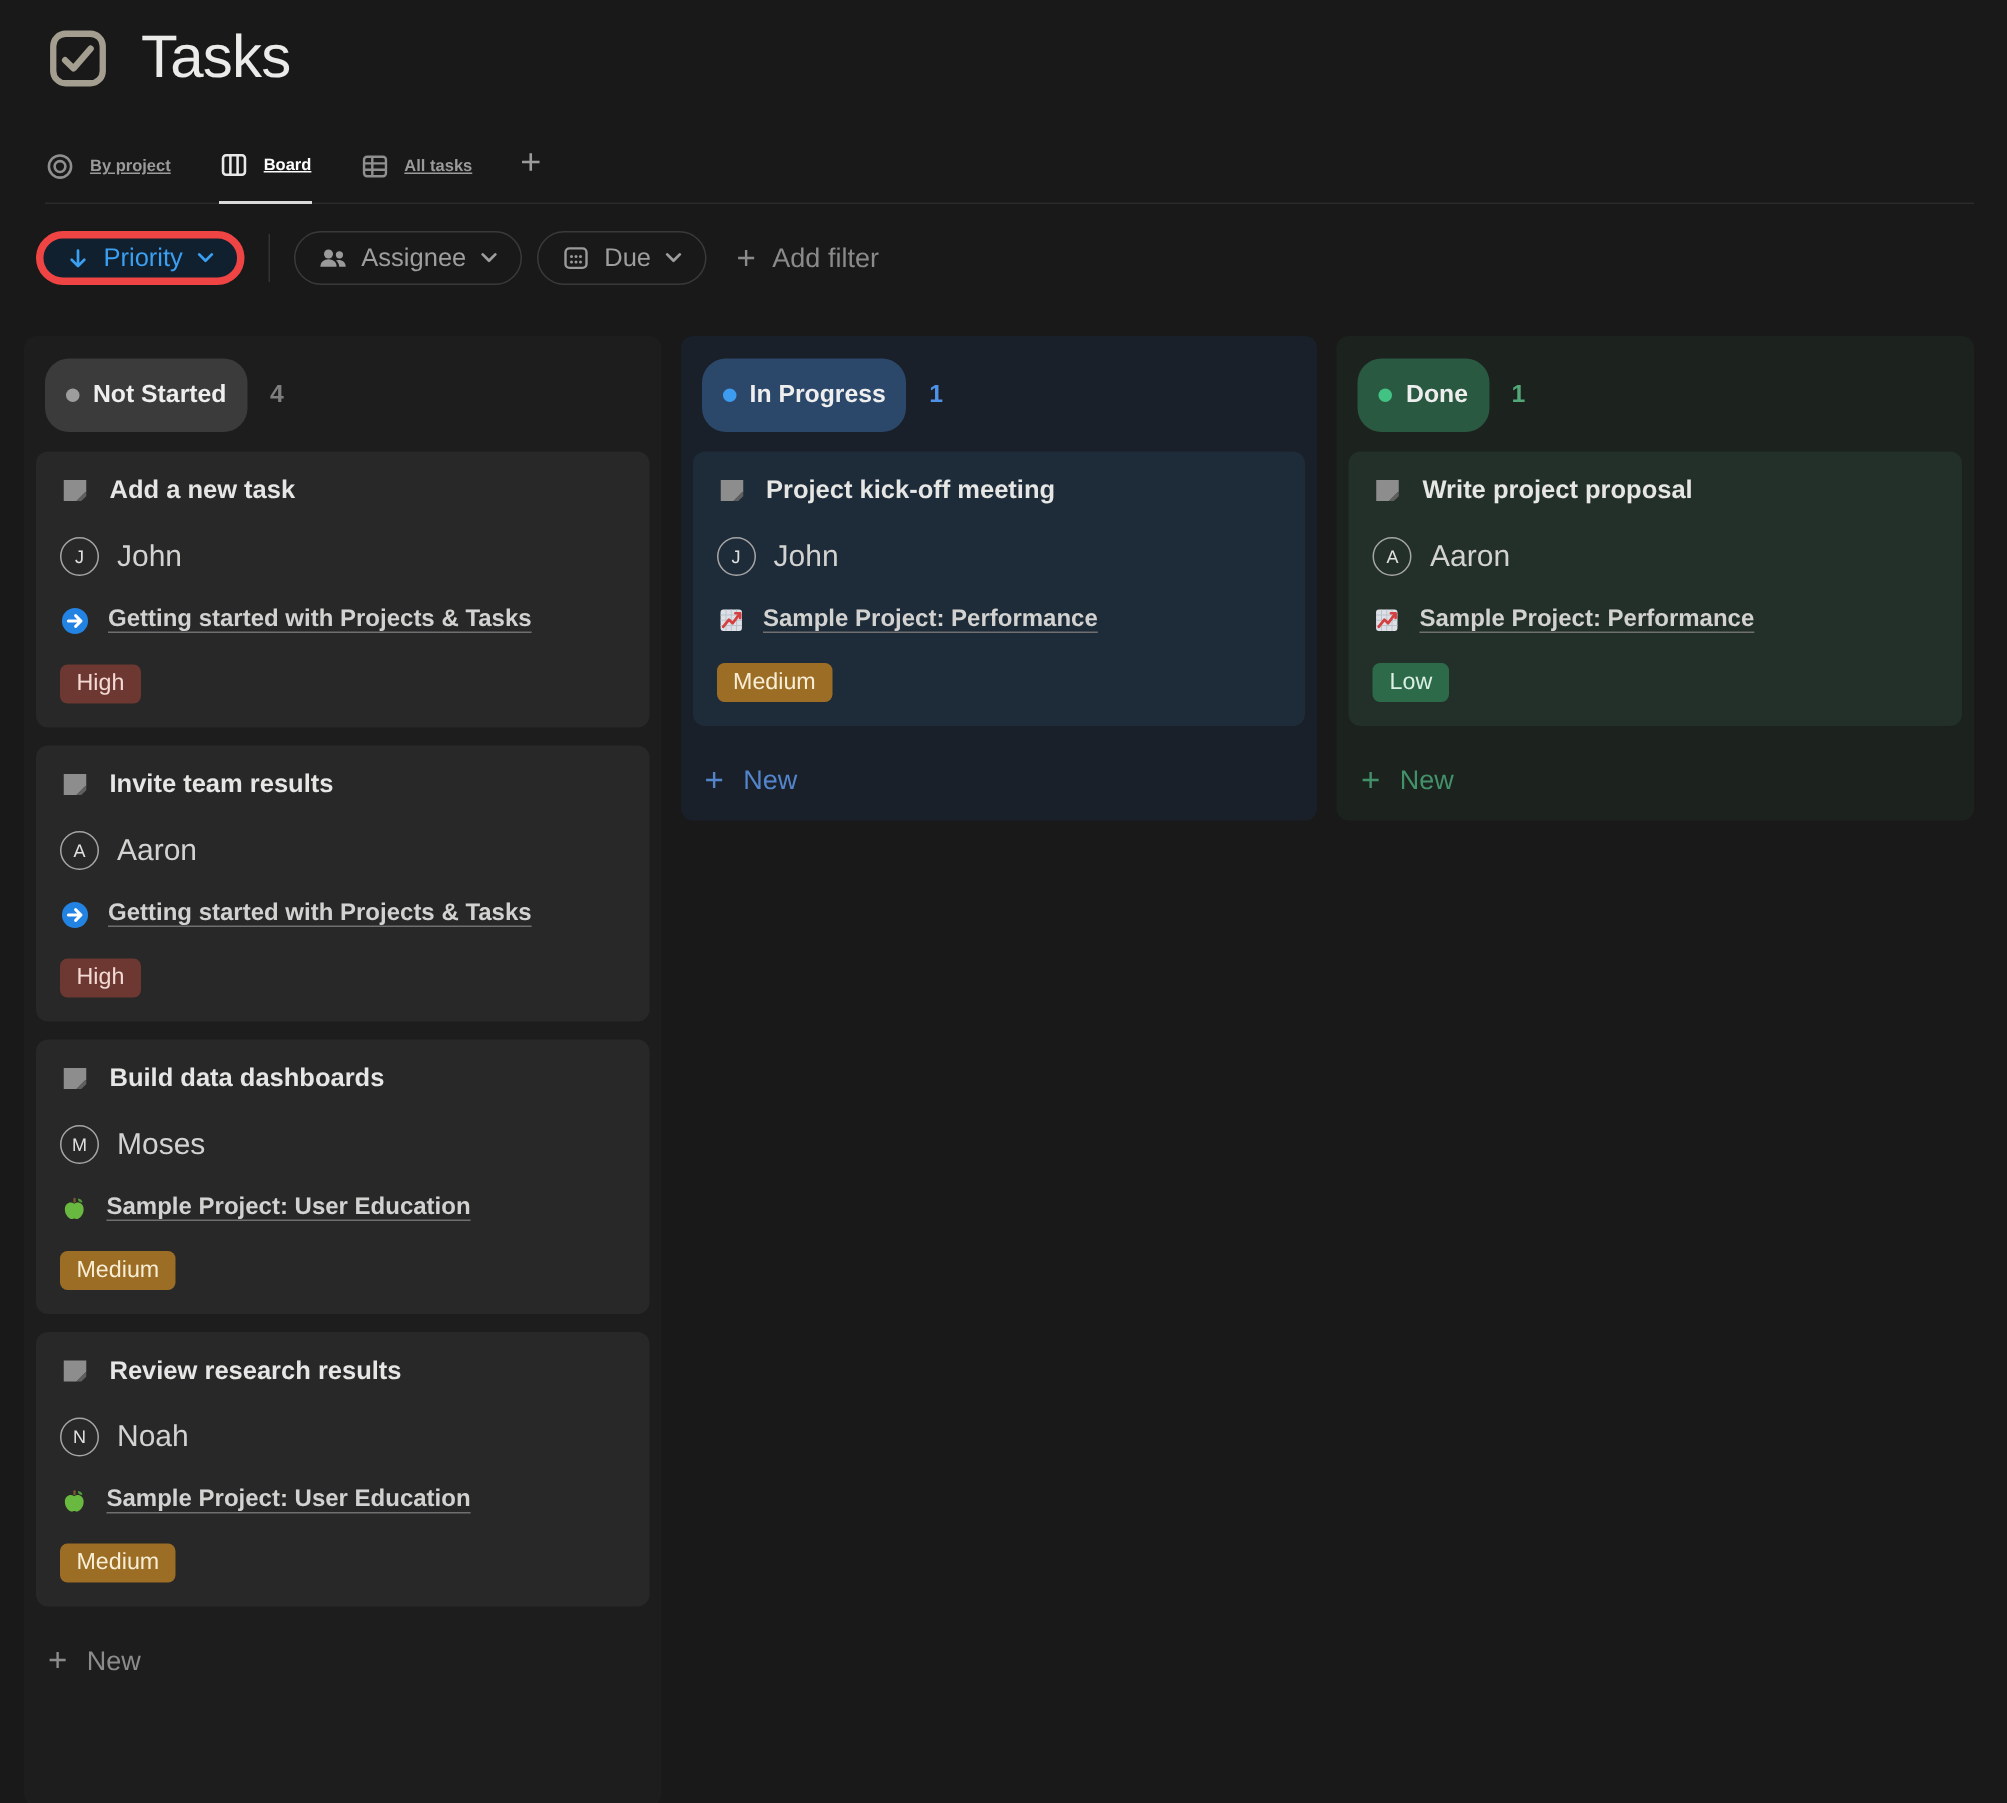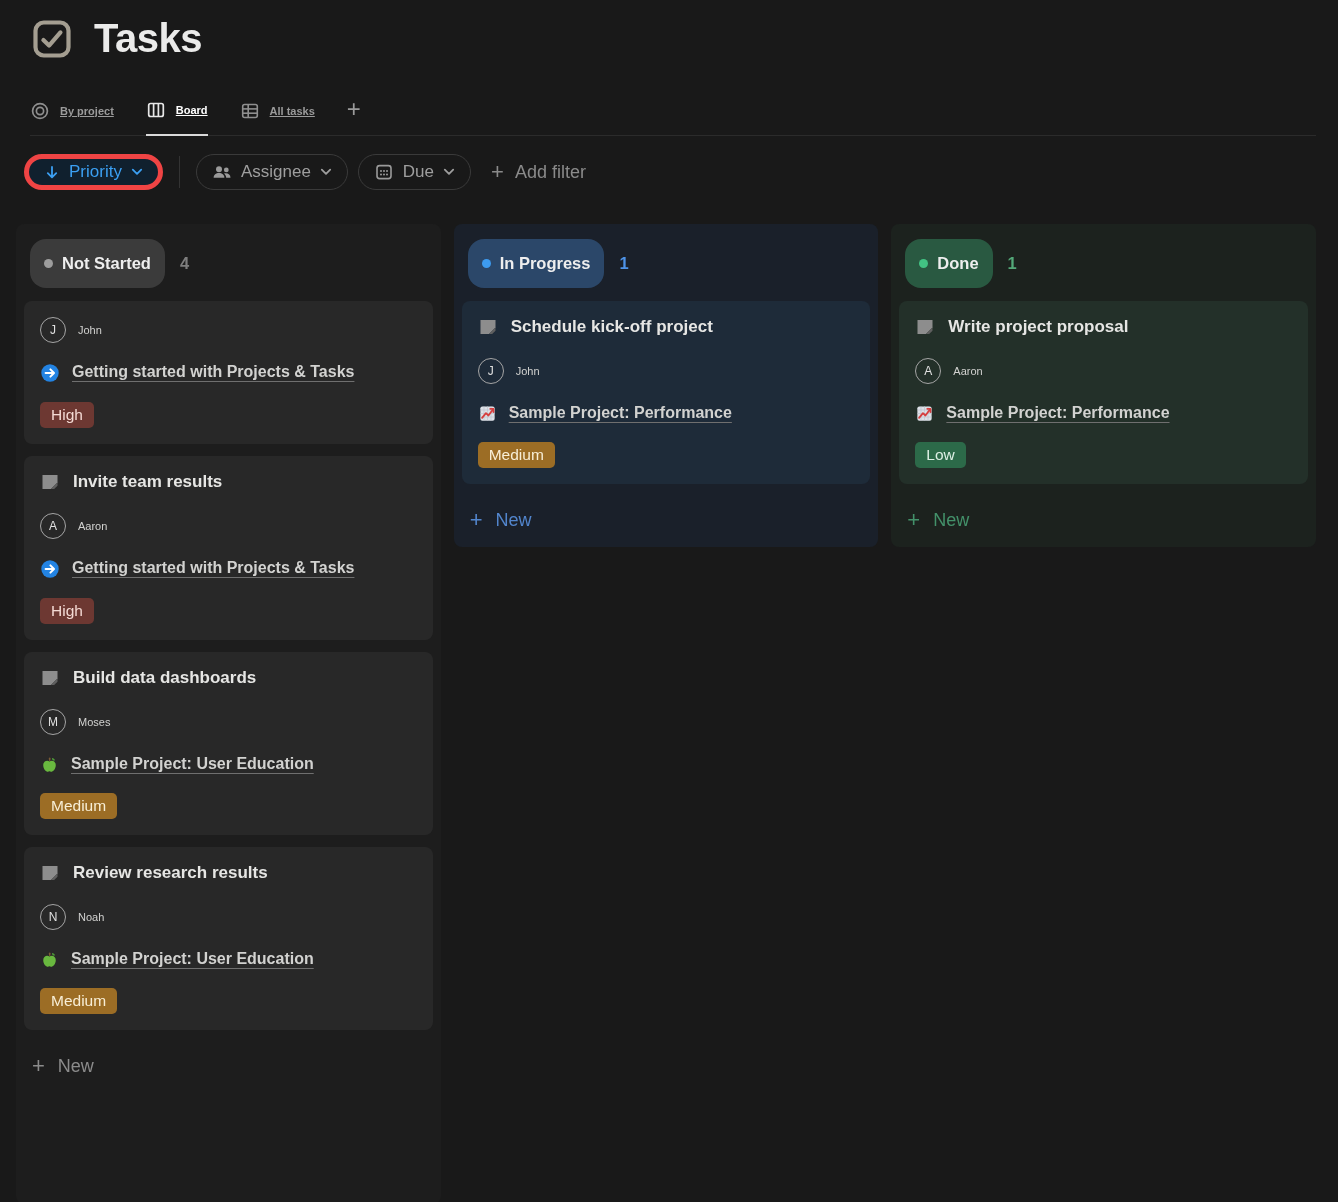--- a/index.html
+++ b/index.html
@@ -2,21 +2,21 @@
 <html><head>
 <meta charset="utf-8">
 <style>
   * { margin:0; padding:0; box-sizing:border-box; }
   html,body { width:1338px; height:1202px; background:#191919; overflow:hidden;
     font-family:"Liberation Sans","DejaVu Sans",sans-serif; }
   .page { padding:12px 22px 0 24px; }
 
   
   .page-header { display:flex; align-items:center; gap:20px; margin:4px 0 0 6px; }
-  .page-title { font-size:40px; font-weight:700; color:#ebebea; letter-spacing:-0.5px; }
+  .page-title { font-size:40px; font-weight:400; color:#ebebea; letter-spacing:-0.5px; }
 
   
   .tabs { display:flex; align-items:flex-end; gap:32px; margin:34px 0 0 6px;
     border-bottom:1px solid #2b2b2b; }
   .tab { display:flex; align-items:center; gap:10px; padding-bottom:14px;
     font-size:11px; font-weight:700; color:#9b9b9b; cursor:pointer;text-decoration:underline; }
   .tab.active { color:#ffffff; border-bottom:2.5px solid #d9d9d9; margin-bottom:-1px; }
   .tab-plus { font-size:24px; font-weight:400; color:#9b9b9b; padding-bottom:12px; cursor:pointer; }
 
   
@@ -57,21 +57,21 @@
   .card { border-radius:8px; padding:16px 16px 16px; margin-bottom:12px; cursor:pointer; }
   .bg-default { background:#282828; }
   .bg-blue    { background:#1e2b39; }
   .bg-green   { background:#233029; }
 
   .row-title { display:flex; align-items:center; gap:13px; margin-bottom:21px; }
   .card-title { font-size:17px; font-weight:700; color:#e6e6e4; }
   .row-assignee { display:flex; align-items:center; gap:12px; margin-bottom:20px; }
   .avatar { width:26px; height:26px; min-width:26px; border:1px solid #a5a5a5; border-radius:50%;
     display:flex; align-items:center; justify-content:center; font-size:12px; color:#e0e0e0; }
-  .assignee-name { font-size:11px; color:#d2d2d0; }
+  .assignee-name { font-size:20px; color:#d2d2d0; }
   .row-project { display:flex; gap:12px; margin-bottom:19px; }
   .project-link { font-size:16px; font-weight:700; color:#d2d2d0; text-decoration:underline;
     text-decoration-color:#6f6f6f; text-underline-offset:4px; cursor:pointer; }
   .tag { display:inline-block; padding:4px 11px; border-radius:5px; font-size:15.5px; }
   .tag-high   { background:#6d3832; color:#f4dad4; }
   .tag-medium { background:#9c6d25; color:#f8eed6; }
   .tag-low    { background:#2c6a49; color:#dcefe4; }
 
   .new-row { display:flex; align-items:center; gap:13px; padding:11px 8px 6px;
     font-size:18px; cursor:pointer; }
@@ -194,20 +194,29 @@
     <div class="column col-default">
       <div class="col-header">
         <div class="status-pill sp-gray">
           <span class="dot dot-gray"></span>
           <span>Not Started</span>
         </div>
         <span class="count count-gray">4</span>
       </div>
 
       <div class="card bg-default">
+        <div class="row-title">
+          <span class="icon">
+            <svg width="20" height="20" viewBox="0 0 20 20">
+              <path d="M2.5 3 H17.5 V10.5 L11 17 H2.5 Z" fill="#8d8d8d"></path>
+              <polygon points="11,17 17.5,10.5 17.5,13.8 14.2,17" fill="#5f5f5f"></polygon>
+            </svg>
+          </span>
+          <span class="card-title">Add a new task</span>
+        </div>
         <div class="row-assignee">
           <span class="avatar">J</span>
           <span class="assignee-name">John</span>
         </div>
         <div class="row-project">
           <span class="icon">
             <svg width="20" height="20" viewBox="0 0 20 20">
               <circle cx="10" cy="10" r="8.7" fill="#2383e2"></circle>
               <path d="M5.6 10 H13.6 M10.4 6.4 L14 10 L10.4 13.6" fill="none" stroke="#ffffff" stroke-width="2" stroke-linecap="round" stroke-linejoin="round"></path>
             </svg>
@@ -313,21 +322,21 @@
       </div>
 
       <div class="card bg-blue">
         <div class="row-title">
           <span class="icon">
             <svg width="20" height="20" viewBox="0 0 20 20">
               <path d="M2.5 3 H17.5 V10.5 L11 17 H2.5 Z" fill="#8d8d8d"></path>
               <polygon points="11,17 17.5,10.5 17.5,13.8 14.2,17" fill="#5f5f5f"></polygon>
             </svg>
           </span>
-          <span class="card-title">Schedule kick-off project</span>
+          <span class="card-title">Project kick-off meeting</span>
         </div>
         <div class="row-assignee">
           <span class="avatar">J</span>
           <span class="assignee-name">John</span>
         </div>
         <div class="row-project">
           <span class="icon">
             <svg width="19" height="19" viewBox="0 0 20 20">
               <rect x="2.5" y="2.5" width="15" height="15" rx="2" fill="#dde1e7"></rect>
               <path d="M6.3 2.5 V17.5 M10 2.5 V17.5 M13.7 2.5 V17.5 M2.5 6.3 H17.5 M2.5 10 H17.5 M2.5 13.7 H17.5" stroke="#bcc3cd" stroke-width="0.7"></path>

